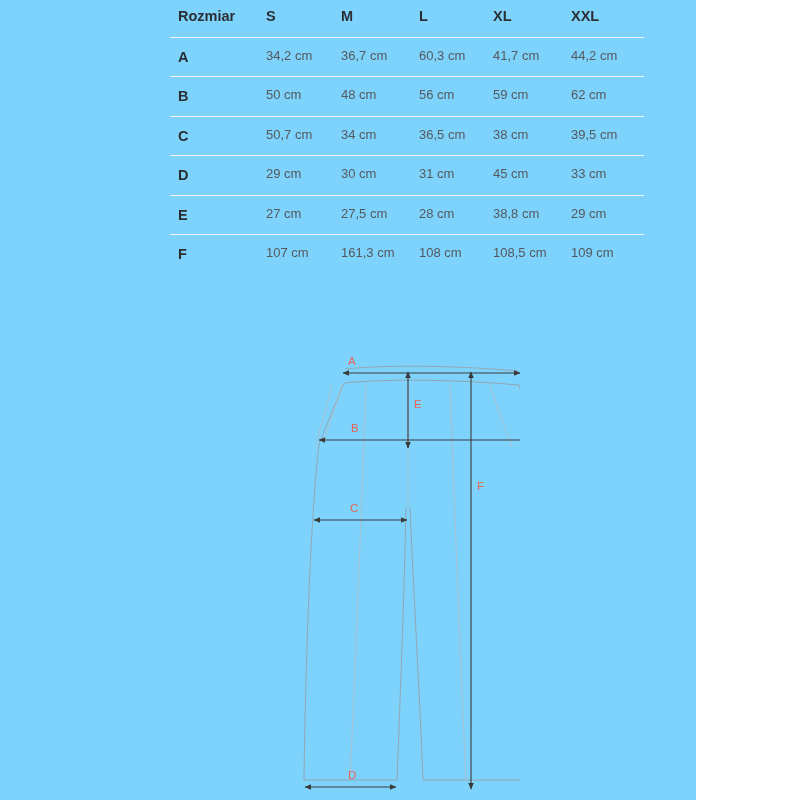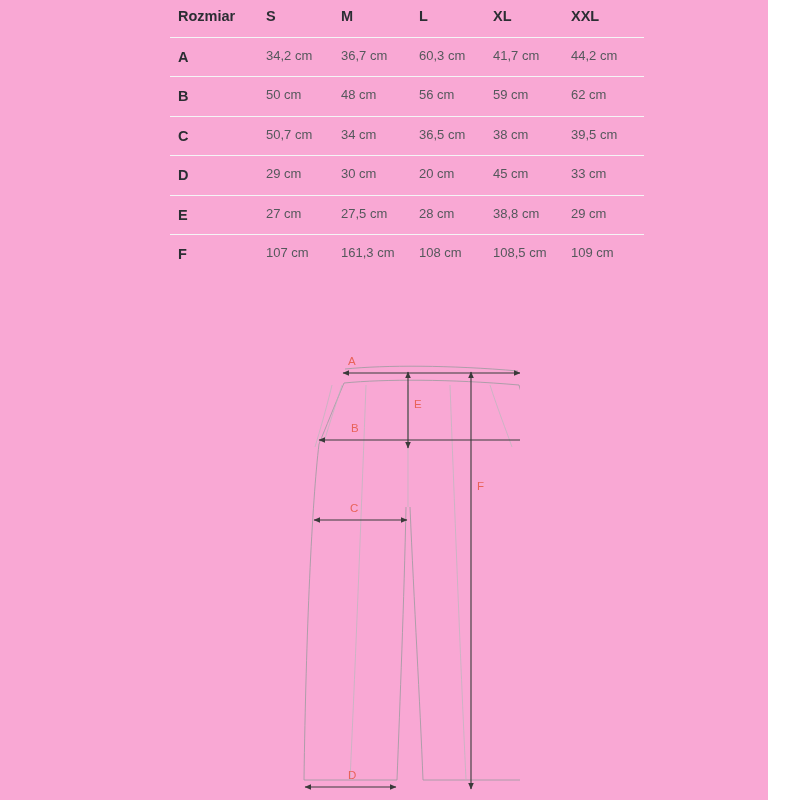--- a/index.html
+++ b/index.html
@@ -5,23 +5,23 @@
   * { box-sizing: border-box; margin: 0; padding: 0; }
   html, body {
     width: 800px;
     height: 800px;
     background: #ffffff;
     font-family: "Liberation Sans", sans-serif;
     overflow: hidden;
   }
   #page {
     position: relative;
-    width: 768px;
+    width: 696px;
     height: 800px;
-    background: #f9a8d4;
+    background: #7dd3fc;
   }
 
   
   #size-table {
     position: absolute;
     left: 170px;
     top: 0px;
     width: 474px;
   }
   table.chart {
@@ -128,21 +128,21 @@
           <td>50,7 cm</td>
           <td>34 cm</td>
           <td>36,5 cm</td>
           <td>38 cm</td>
           <td>39,5 cm</td>
         </tr>
         <tr>
           <th class="rowlab">D</th>
           <td>29 cm</td>
           <td>30 cm</td>
-          <td>20 cm</td>
+          <td>31 cm</td>
           <td>45 cm</td>
           <td>33 cm</td>
         </tr>
         <tr>
           <th class="rowlab">E</th>
           <td>27 cm</td>
           <td>27,5 cm</td>
           <td>28 cm</td>
           <td>38,8 cm</td>
           <td>29 cm</td>

